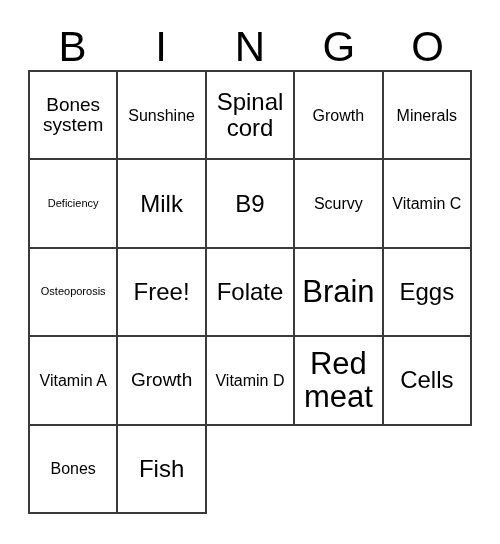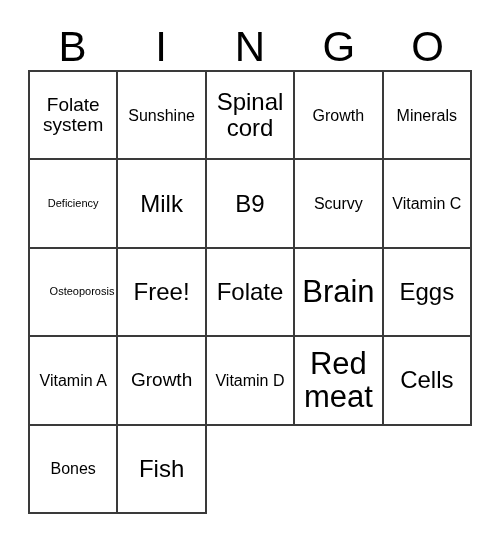--- a/index.html
+++ b/index.html
@@ -81,38 +81,38 @@
   }
 
   
   .fs-xxl .cell-text { font-size: 24px; }
   .fs-xl  .cell-text { font-size: 31px; }
   .fs-lg  .cell-text { font-size: 24px; }
   .fs-md  .cell-text { font-size: 16px; }
   .fs-sm  .cell-text { font-size: 19px; }
   .fs-xs  .cell-text { font-size: 16px; }
   .fs-xxs .cell-text { font-size: 11px; }
-  .fs-tiny .cell-text { font-size: 11px; text-align: right; }
+  .fs-tiny .cell-text { font-size: 11px; }
 </style>
 </head>
 <body>
 
 <div id="card">
 
   <div id="header">
     <div class="header-cell">B</div>
     <div class="header-cell">I</div>
     <div class="header-cell">N</div>
     <div class="header-cell">G</div>
     <div class="header-cell">O</div>
   </div>
 
   <div id="grid">
       <div class="cell fs-sm">
-        <span class="cell-text">Folate system</span>
+        <span class="cell-text">Bones system</span>
       </div>
       <div class="cell fs-xs">
         <span class="cell-text">Sunshine</span>
       </div>
       <div class="cell fs-lg">
         <span class="cell-text">Spinal cord</span>
       </div>
       <div class="cell fs-md">
         <span class="cell-text">Growth</span>
       </div>

